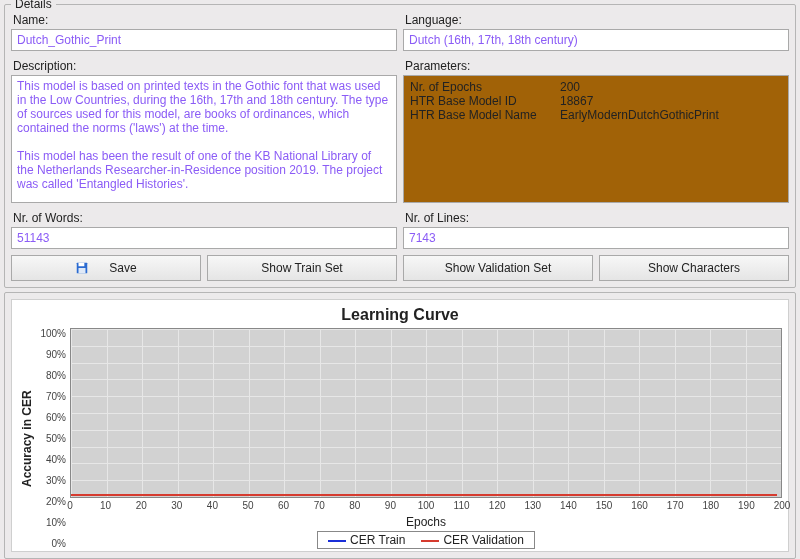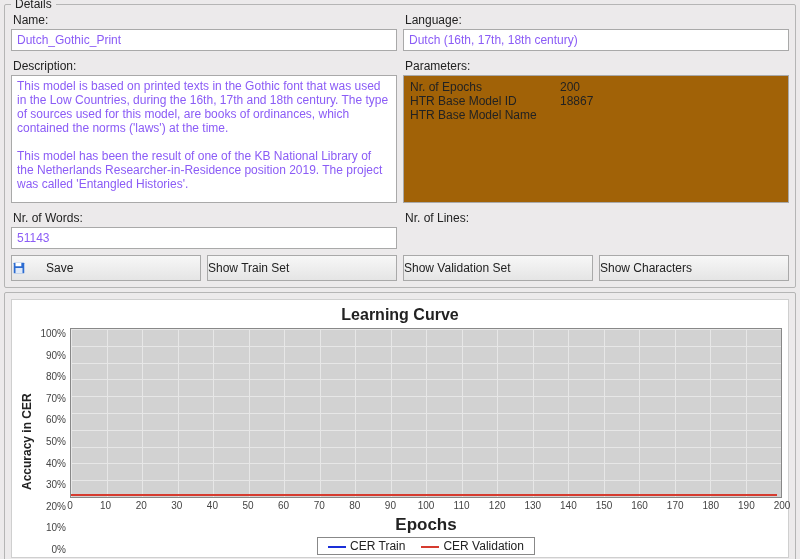--- a/index.html
+++ b/index.html
@@ -52,20 +52,21 @@
   .btn {
     flex: 1;
     border: 1px solid #a9a9a9;
     background: linear-gradient(#f7f7f7,#e5e5e5);
     padding: 5px 0;
     text-align: center;
     cursor: pointer;
     user-select: none;
     display: flex;
     align-items: center;
+    justify-content: center;
     gap: 20px;
   }
   .save-icon { width: 14px; height: 14px; }
   .chart-wrap {
     background: #fff;
     border: 1px solid #cfcfcf;
     padding: 4px 6px 2px 6px;
   }
   .chart-title { text-align: center; font-weight: bold; font-size: 16px; margin: 2px 0 4px 0; }
   .chart-body { display: flex; align-items: stretch; }
@@ -93,21 +94,21 @@
     height: 170px;
     overflow: hidden;
   }
   .grid-h, .grid-v { position: absolute; background: #e7e7e7; }
   .grid-h { left:0; right:0; height:1px; }
   .grid-v { top:0; bottom:0; width:1px; }
   .line { position:absolute; left:0; right:0.5%; height:2px; }
   .vline-green { position:absolute; top:0; bottom:0; width:2px; background:#1bcf1b; }
   .xaxis { display:flex; font-size:10px; color:#444; margin-top:2px; position:relative; height:14px; }
   .xaxis span { position:absolute; transform:translateX(-50%); }
-  .xlabel { text-align:center; font-weight:bold; font-size:17px; margin-top:1px; }
+  .xlabel { text-align:center; font-weight:normal; font-size:12px; margin-top:1px; }
   .legend { display:flex; gap:16px; justify-content:center; align-items:center; border:1px solid #888; width:max-content; margin:2px auto 0 auto; padding:1px 10px; font-size:12px; }
   .legend .sw { display:inline-block; width:18px; height:2px; vertical-align:middle; margin-right:4px; }
 </style>
 </head>
 <body>
 
 <div class="panel">
   <div class="panel-title">Details</div>
 
   <div class="row">
@@ -134,32 +135,34 @@
         <div class="param-row">
           <div class="param-key">Nr. of Epochs</div>
           <div class="param-val">200</div>
         </div>
         <div class="param-row">
           <div class="param-key">HTR Base Model ID</div>
           <div class="param-val">18867</div>
         </div>
         <div class="param-row">
           <div class="param-key">HTR Base Model Name</div>
+          <div class="param-val">EarlyModernDutchGothicPrint</div>
         </div>
       </div>
     </div>
   </div>
 
   <div class="row" style="margin-top:4px;">
     <div class="col">
       <div class="label">Nr. of Words:</div>
       <input type="text" value="51143" style="">
     </div>
     <div class="col">
       <div class="label">Nr. of Lines:</div>
+      <input type="text" value="7143" style="">
     </div>
   </div>
 
   <div class="btn-row">
     <div class="btn">
       <svg class="save-icon" viewBox="0 0 24 24">
         <rect x="3" y="3" width="18" height="18" rx="1" fill="#2b6bd1"></rect>
         <rect x="6" y="3" width="10" height="6" fill="#fff"></rect>
         <rect x="6" y="12" width="12" height="9" fill="#dfe9f7"></rect>
       </svg>

